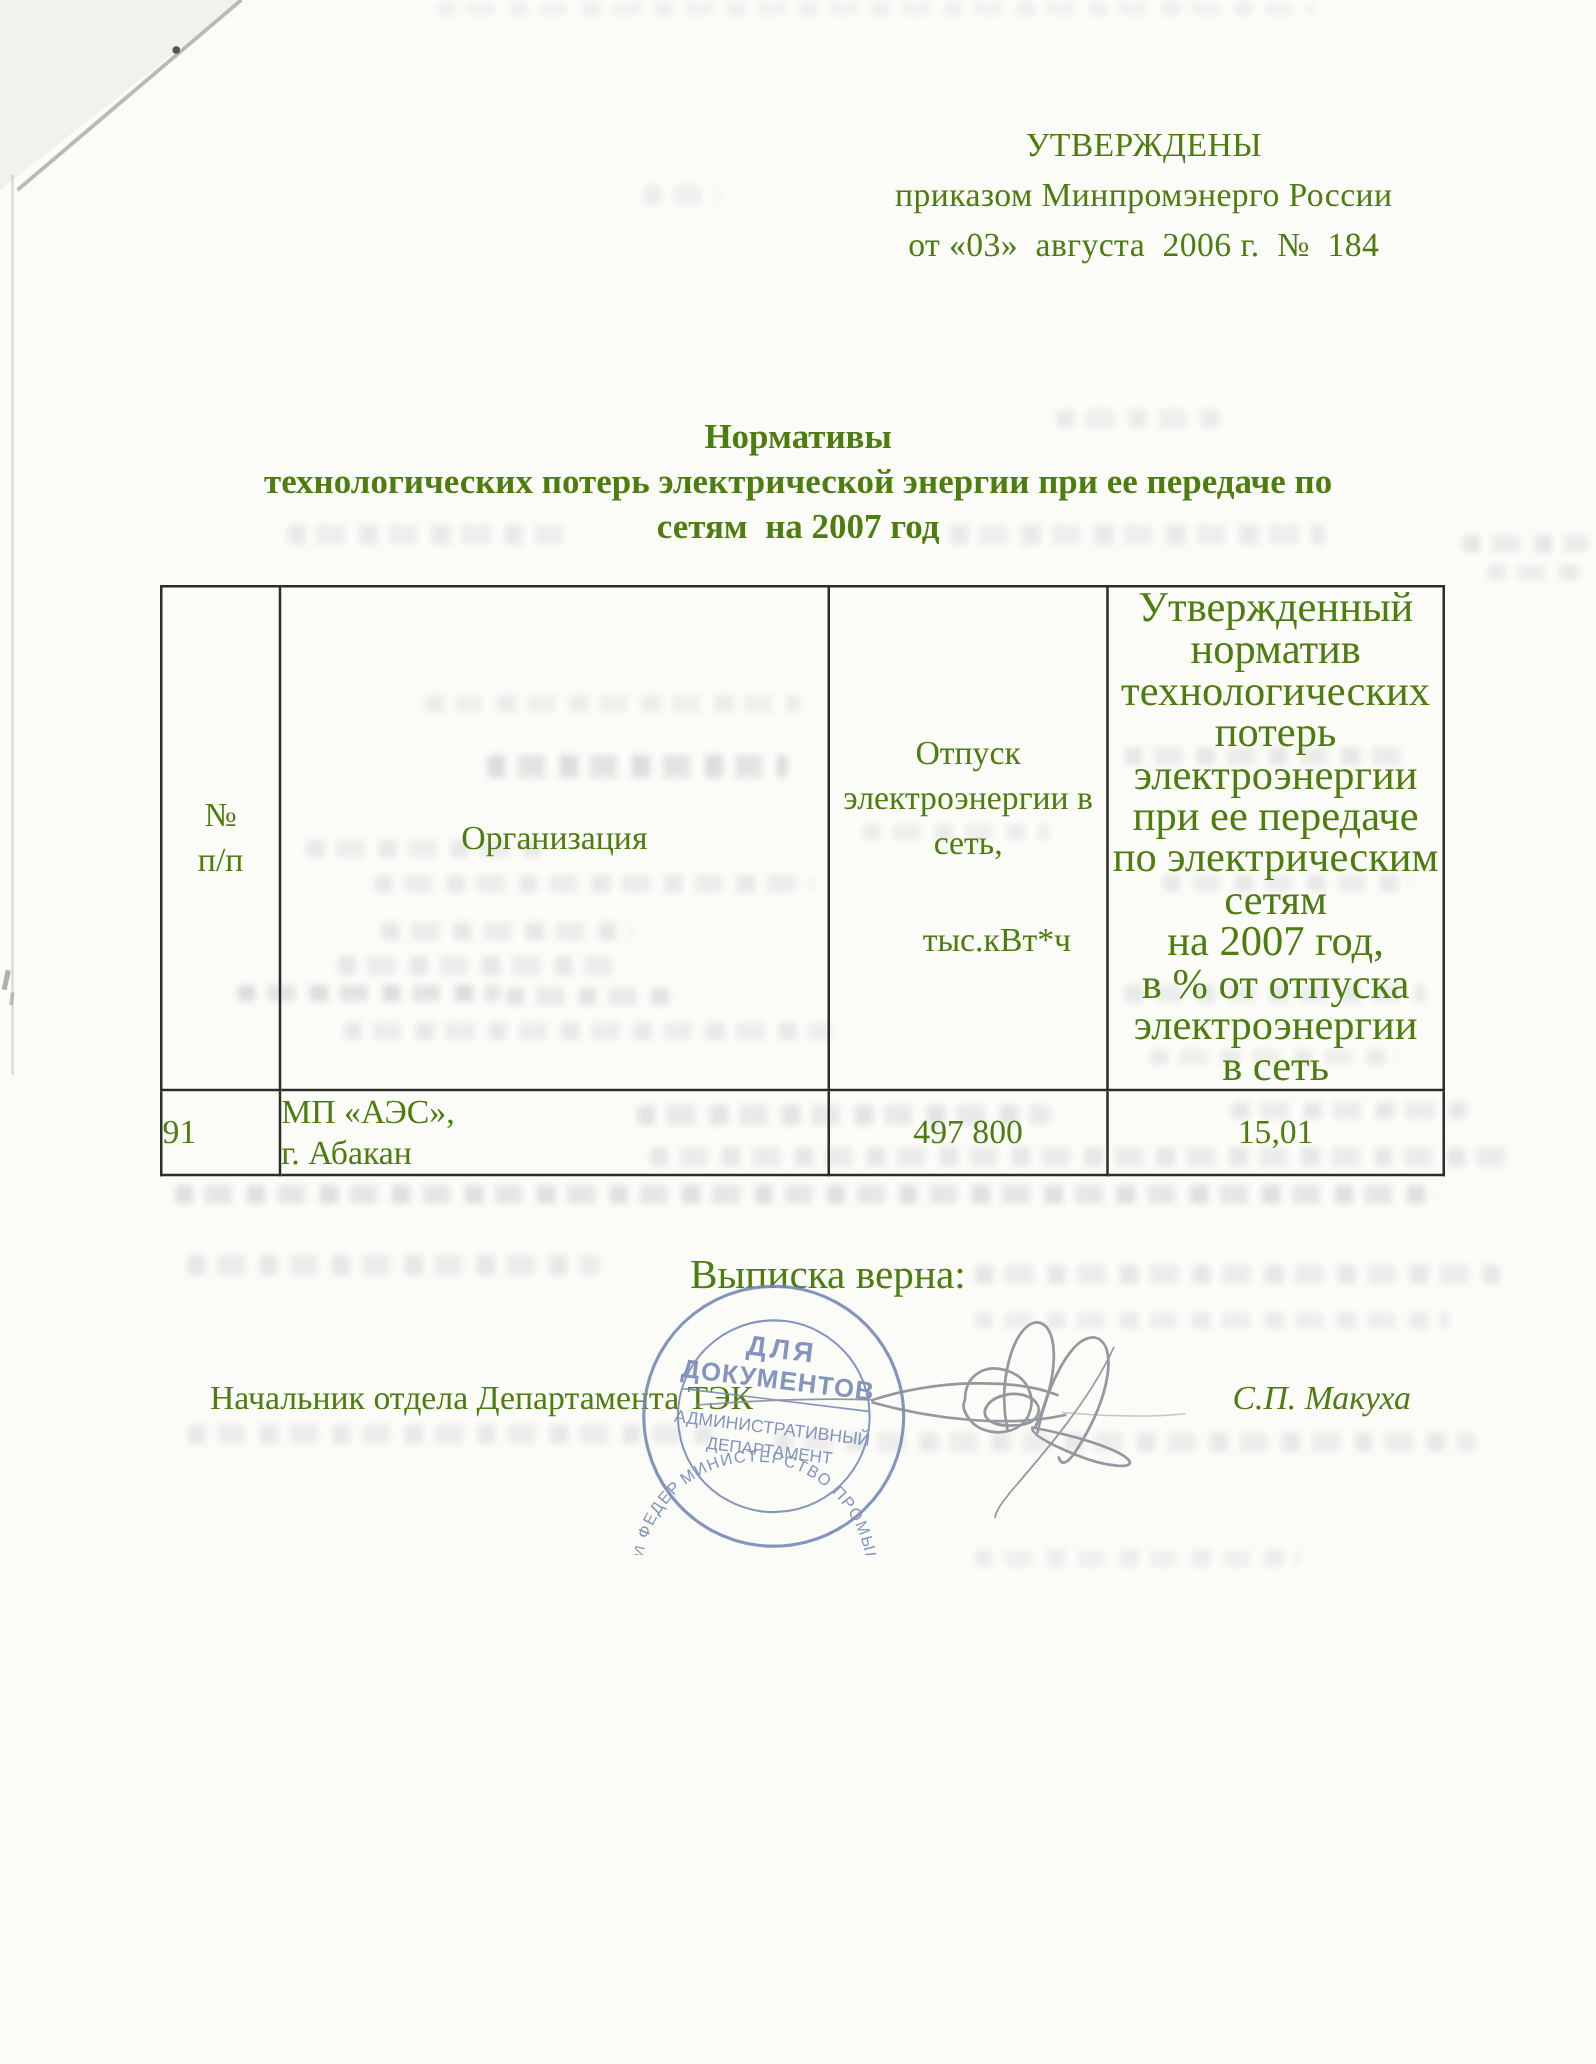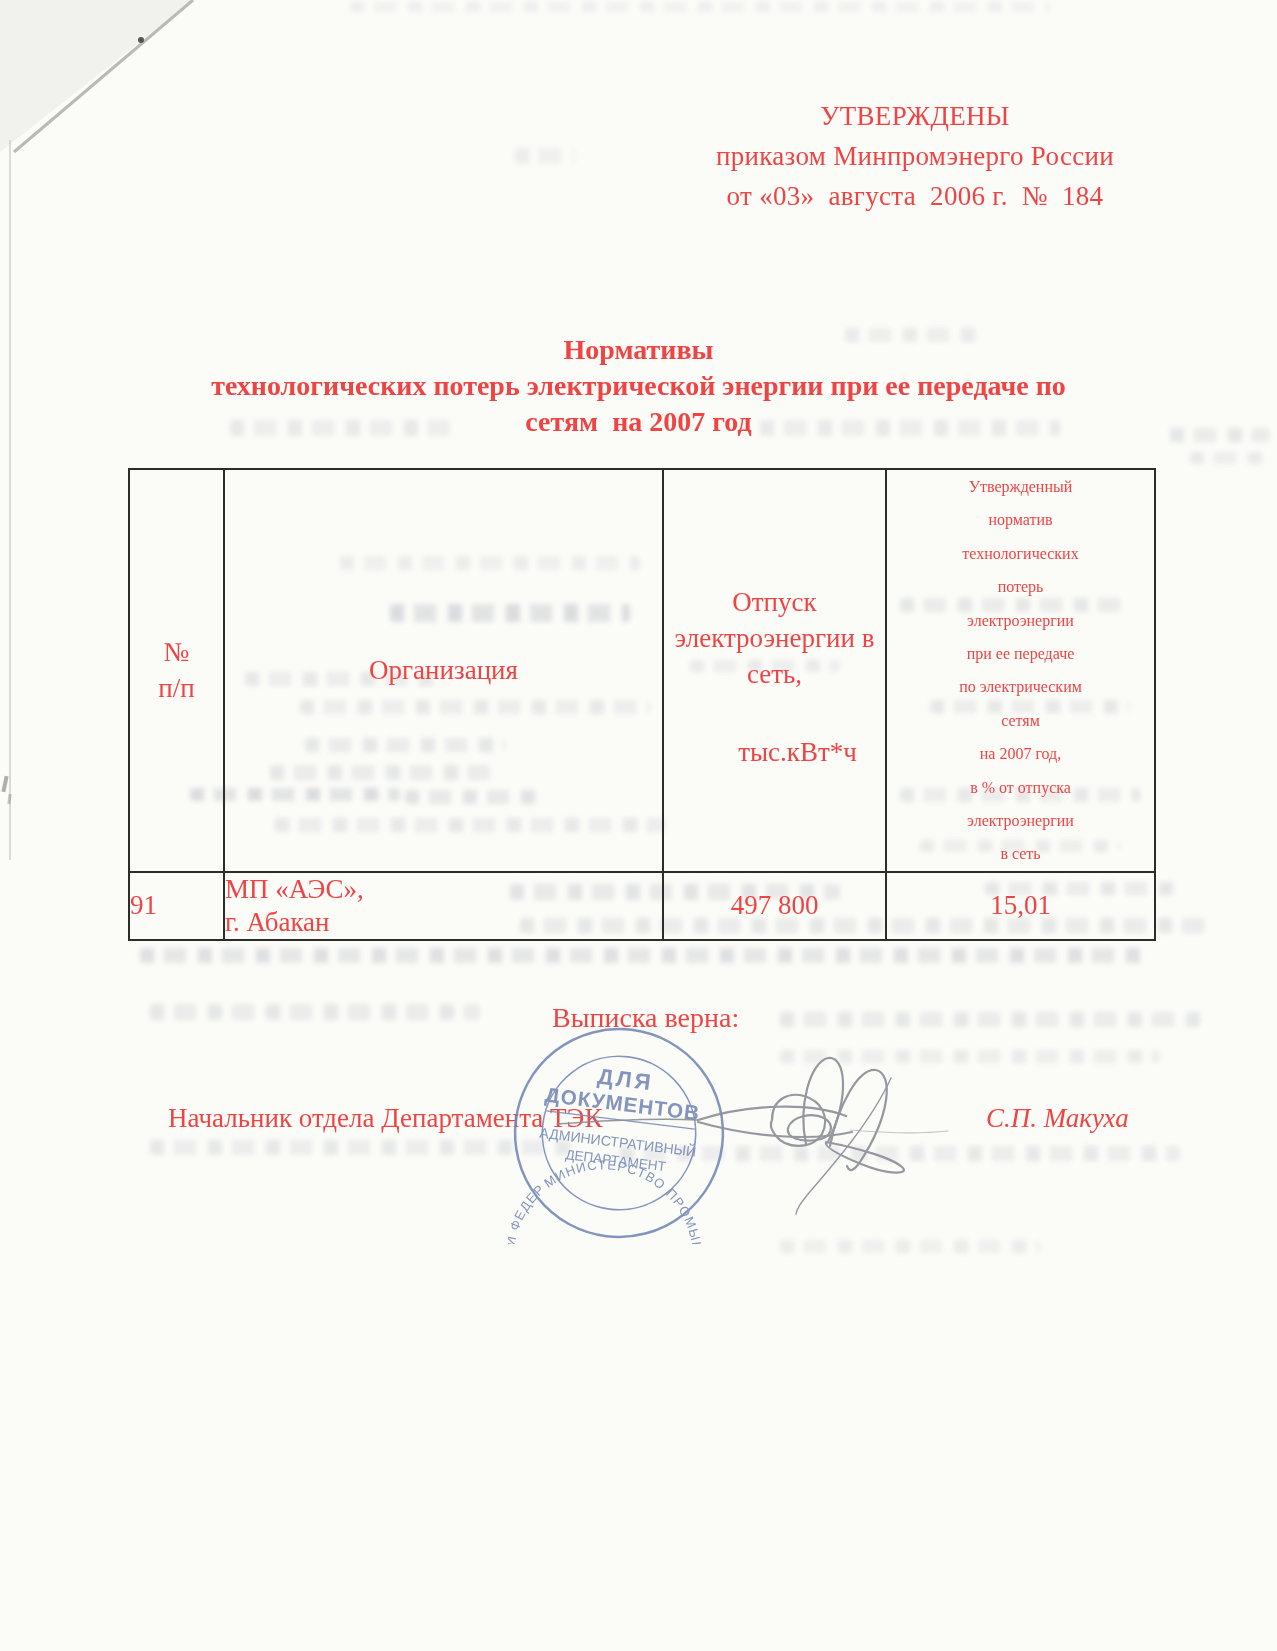--- a/index.html
+++ b/index.html
@@ -1,20 +1,20 @@
 <!DOCTYPE html>
 <html><head>
 <meta charset="utf-8">
 <style>
   html,body{margin:0;padding:0;background:#e8e8e6;}
   .page{
     position:relative;width:1277px;height:1651px;margin:0 auto;
     background:#fbfbf8;overflow:hidden;
     font-family:"Liberation Serif","DejaVu Serif",serif;
-    color:#ef4444;
+    color:#4d7c0f;
   }
   
   .fold-corner{position:absolute;left:0;top:0;}
   .edge-line{position:absolute;left:9px;top:140px;width:2px;height:720px;background:rgba(160,160,155,.35);}
   .edge-mark1{position:absolute;left:3px;top:776px;width:4px;height:16px;background:#8f8f8a;opacity:.7;transform:rotate(12deg);}
   .edge-mark2{position:absolute;left:8px;top:794px;width:3px;height:10px;background:#8f8f8a;opacity:.5;transform:rotate(8deg);}
   .sm{
     position:absolute;border-radius:4px;filter:blur(2.5px);
     background:repeating-linear-gradient(90deg,
       rgba(110,118,135,.5) 0 14px, rgba(110,118,135,0) 14px 24px,
@@ -28,30 +28,30 @@
     font-weight:bold;font-size:28px;line-height:36px;}
   .doc-title .pre{white-space:pre;}
   
   table.norms{position:absolute;left:128px;top:468px;width:1026px;
     border-collapse:collapse;table-layout:fixed;}
   table.norms th,table.norms td{border:2px solid #2c2c29;padding:0;font-weight:normal;}
   th.h-num{font-size:27px;line-height:36px;vertical-align:middle;}
   th.h-org{font-size:27px;vertical-align:middle;padding-bottom:36px;}
   th.h-supply{font-size:27px;line-height:36px;vertical-align:middle;padding-top:10px;}
   th.h-supply .unit{margin-top:42px;margin-left:46px;}
-  th.h-norm{font-size:16px;line-height:33.4px;vertical-align:top;padding-top:5px;}
+  th.h-norm{font-size:34px;line-height:33.4px;vertical-align:top;padding-top:5px;}
   th.h-norm span{display:block;}
   tr.head-row{height:402px;}
   tr.data-row{height:66px;}
   tr.data-row td{font-size:27px;line-height:33px;vertical-align:middle;}
   td.c-num{padding-left:16px;}
   td.c-org{padding-left:10px;}
   td.c-supply,td.c-norm{text-align:center;}
   
-  .extract{position:absolute;left:552px;top:1002px;font-size:28px;}
+  .extract{position:absolute;left:552px;top:1002px;font-size:33px;}
   .sig-title{position:absolute;left:168px;top:1103px;font-size:27px;}
   .sig-name{position:absolute;left:986px;top:1103px;font-size:27px;font-style:italic;}
   .stamp{position:absolute;left:508px;top:1022px;opacity:.88;}
   .stamp text{font-family:"Liberation Sans","DejaVu Sans",sans-serif;}
   .signature-overlay{position:absolute;left:0;top:0;pointer-events:none;}
 </style>
 </head>
 <body>
 
 <div class="page">

